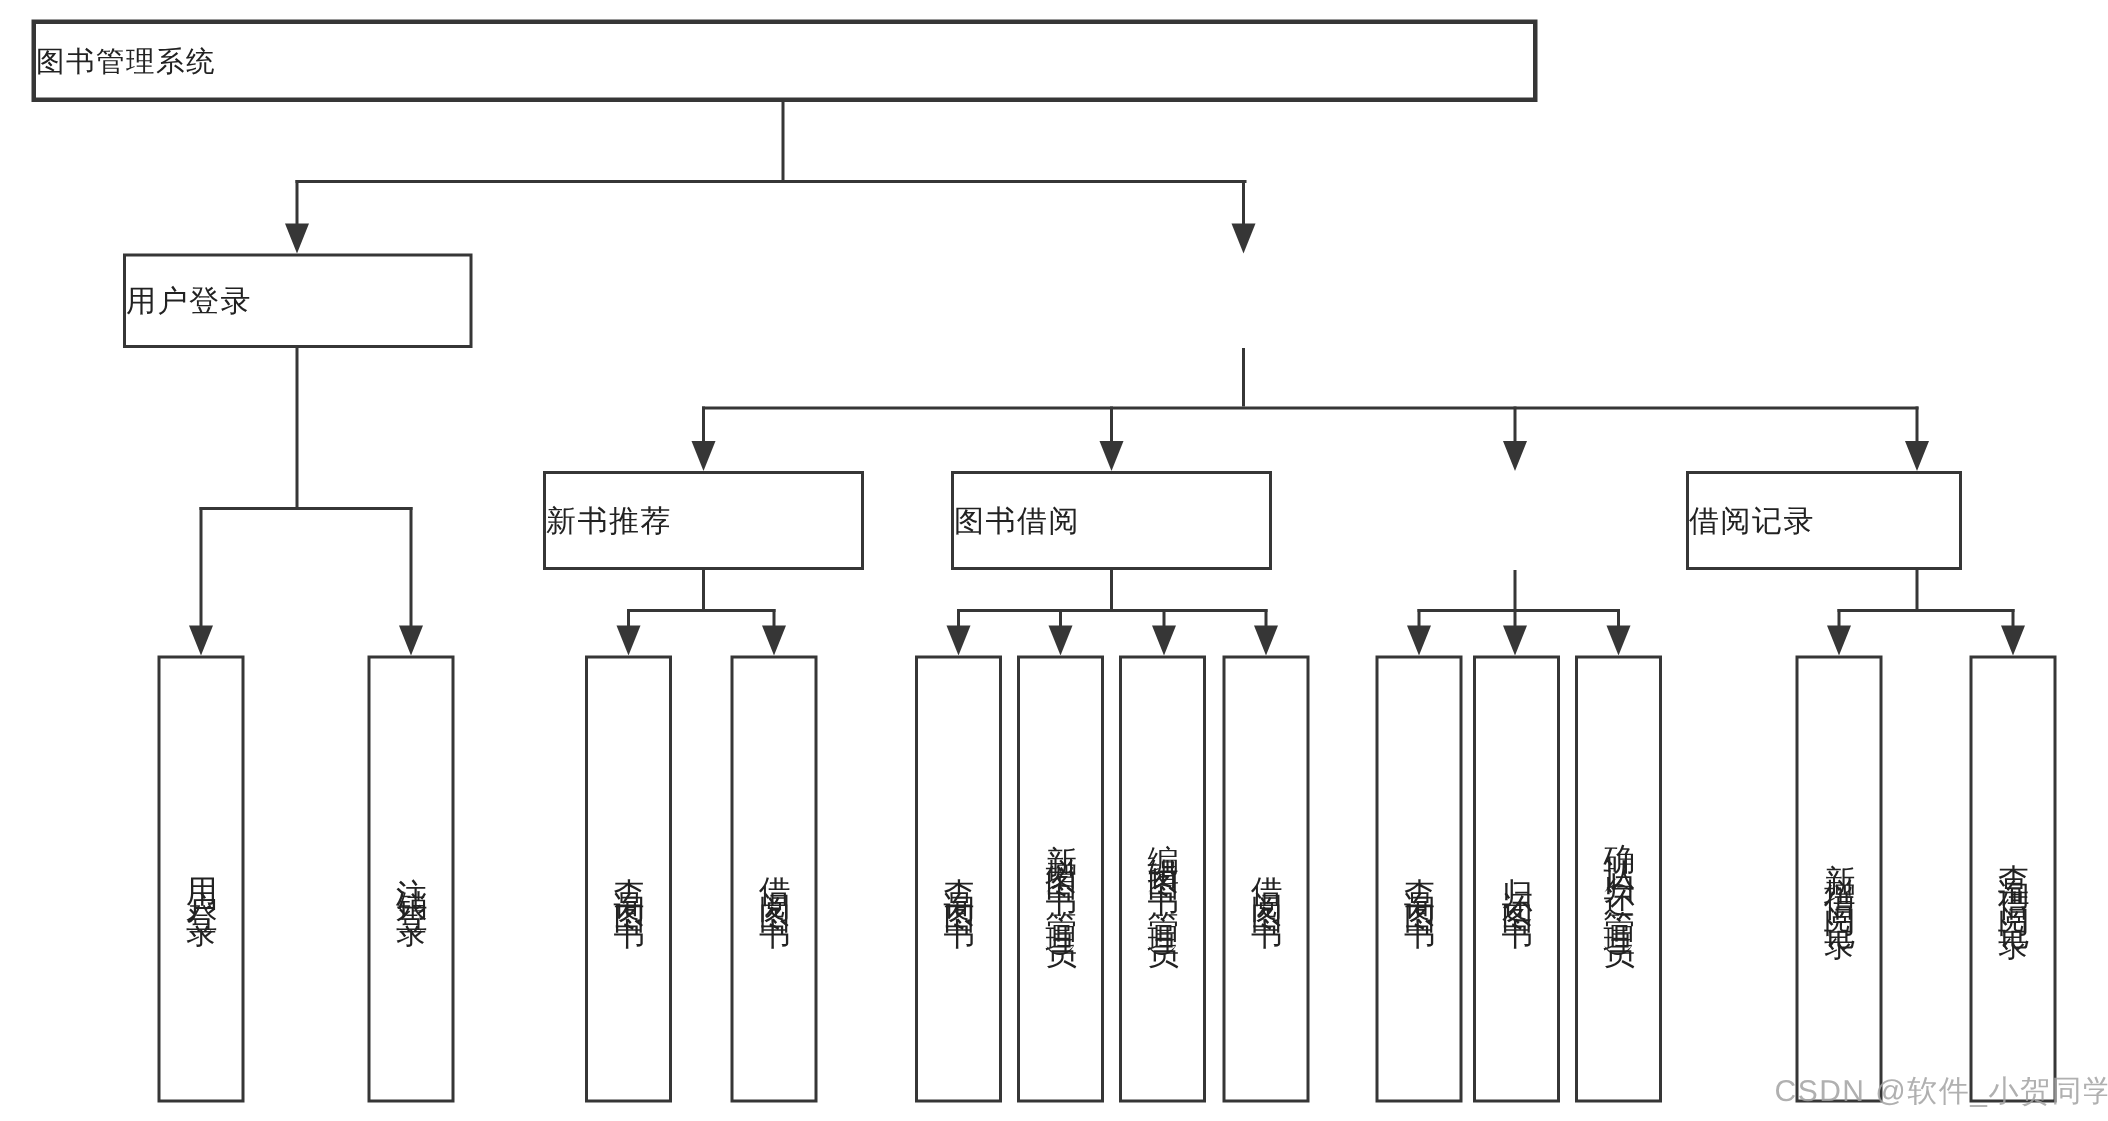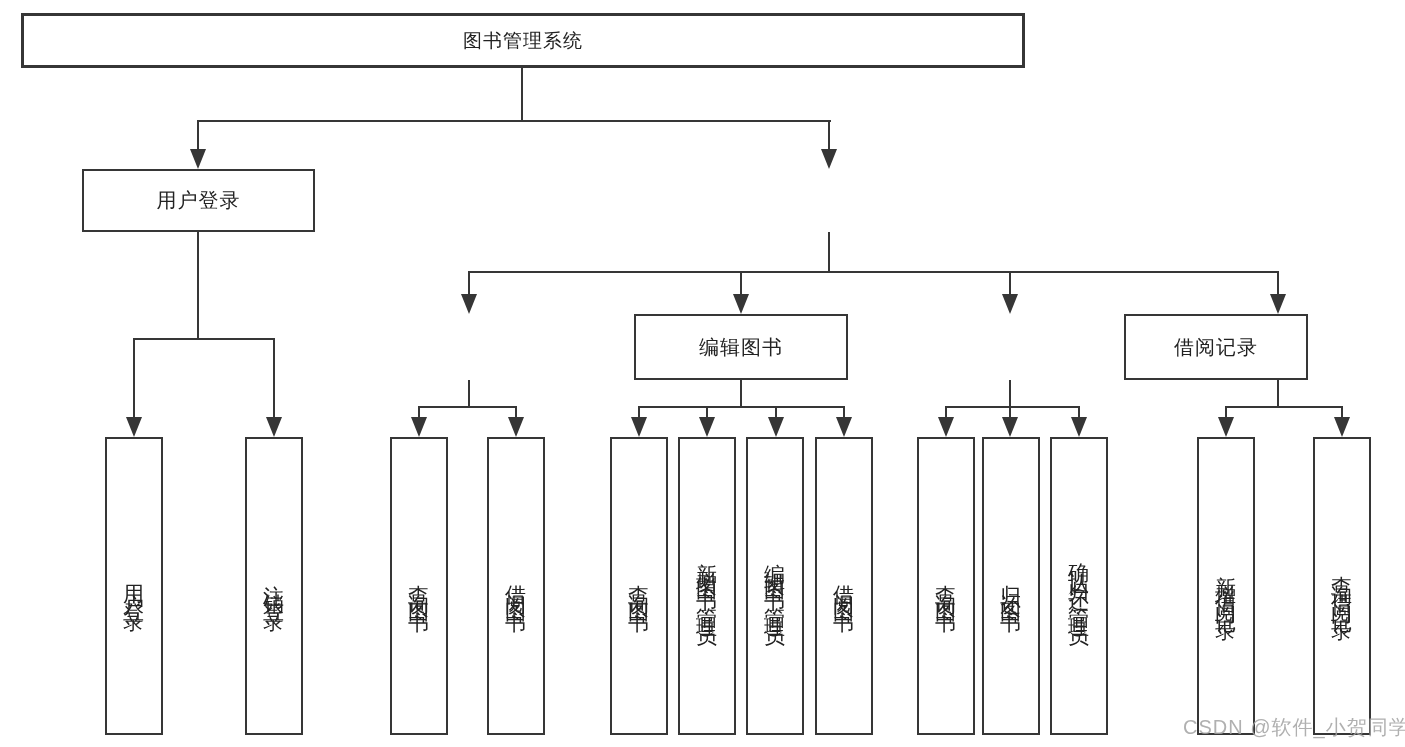--- a/index.html
+++ b/index.html
@@ -9,21 +9,21 @@
     background:#ffffff;
     font-family:"Liberation Sans","DejaVu Sans",sans-serif;
     color:#222222;
     overflow:hidden;
   }
   .box{
     position:absolute;
     box-sizing:border-box;
     border:2px solid #363636;
     background:#ffffff;
-    display:flex;align-items:center;justify-content:center;
+    display:flex;align-items:center;
     font-size:20px;
     letter-spacing:1px;
     color:#222222;
   }
   .box.root{border-width:3px;font-size:19px;}
   .vbox{
     position:absolute;
     box-sizing:border-box;
     border:2px solid #363636;
     background:#ffffff;
@@ -87,22 +87,25 @@
   <div class="hline" style="left:468px;top:271px;width:811px"></div>
   <div class="vline" style="left:468px;top:271px;height:25px"></div>
   <div class="arrow" style="left:461px;top:294px"></div>
   <div class="vline" style="left:740px;top:271px;height:25px"></div>
   <div class="arrow" style="left:733px;top:294px"></div>
   <div class="vline" style="left:1009px;top:271px;height:25px"></div>
   <div class="arrow" style="left:1002px;top:294px"></div>
   <div class="vline" style="left:1277px;top:271px;height:25px"></div>
   <div class="arrow" style="left:1270px;top:294px"></div>
 
+  <div class="box" style="left:362px;top:314px;width:214px;height:66px">
+    <span>新书推荐</span>
+  </div>
   <div class="box" style="left:634px;top:314px;width:214px;height:66px">
-    <span>编辑图书</span>
+    <span>图书借阅</span>
   </div>
   <div class="box" style="left:1124px;top:314px;width:184px;height:66px">
     <span>借阅记录</span>
   </div>
 
   <div class="vline" style="left:468px;top:380px;height:26px"></div>
   <div class="hline" style="left:418px;top:406px;width:99px"></div>
   <div class="vline" style="left:418px;top:406px;height:13px"></div>
   <div class="arrow" style="left:411px;top:417px"></div>
   <div class="vline" style="left:515px;top:406px;height:13px"></div>

